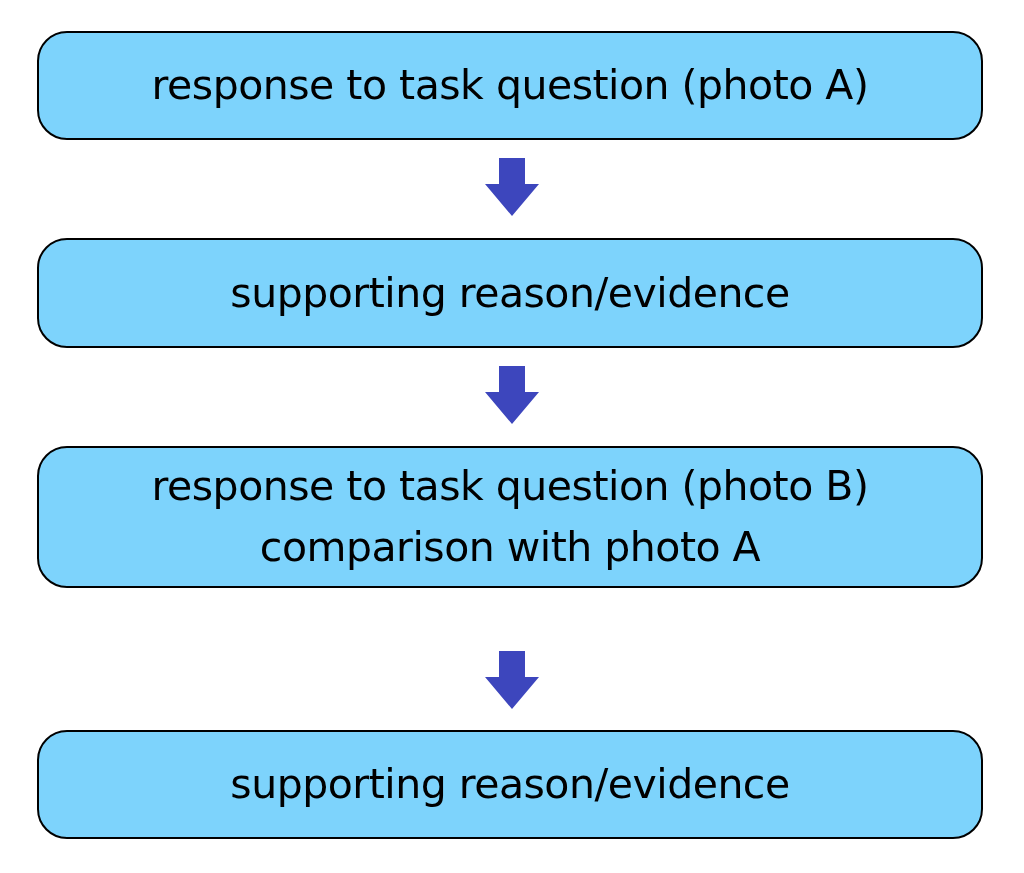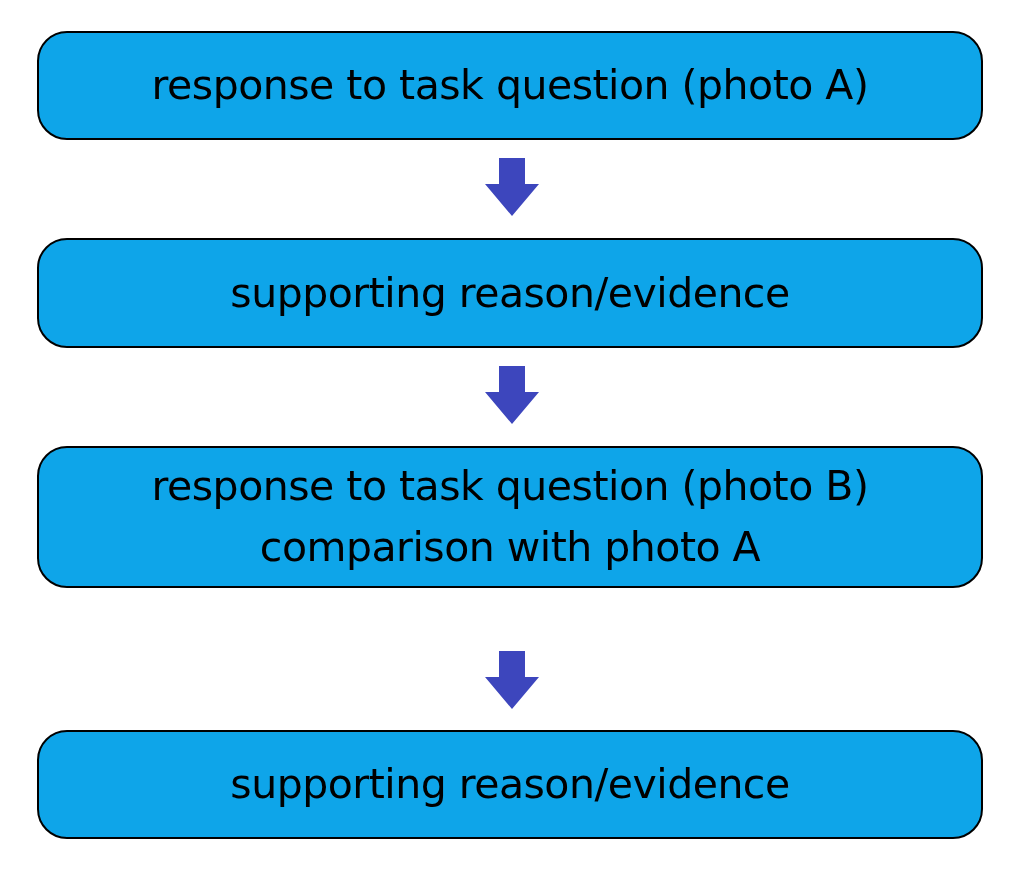--- a/index.html
+++ b/index.html
@@ -1,20 +1,20 @@
 <!DOCTYPE html>
 <html><head>
   <meta charset="utf-8">
   <style>
     html, body { margin: 0; padding: 0; background: #ffffff; }
     body { width: 1024px; height: 873px; position: relative; overflow: hidden;
            font-family: "DejaVu Sans", "Liberation Sans", sans-serif; }
     .box {
       position: absolute; left: 37px; width: 946px;
-      border: 2.5px solid #000; border-radius: 30px; background: #0ea5e9;
+      border: 2.5px solid #000; border-radius: 30px; background: #7dd3fc;
       box-sizing: border-box;
       display: flex; flex-direction: column; align-items: center; justify-content: center;
     }
     .box .line { font-size: 41px; color: #000; letter-spacing: -0.5px; line-height: 1; white-space: nowrap; }
     .box .line + .line { margin-top: 20px; }
     .arrow { position: absolute; left: 485px; width: 54px; height: 58px; }
   </style>
 </head>
 <body>
 

